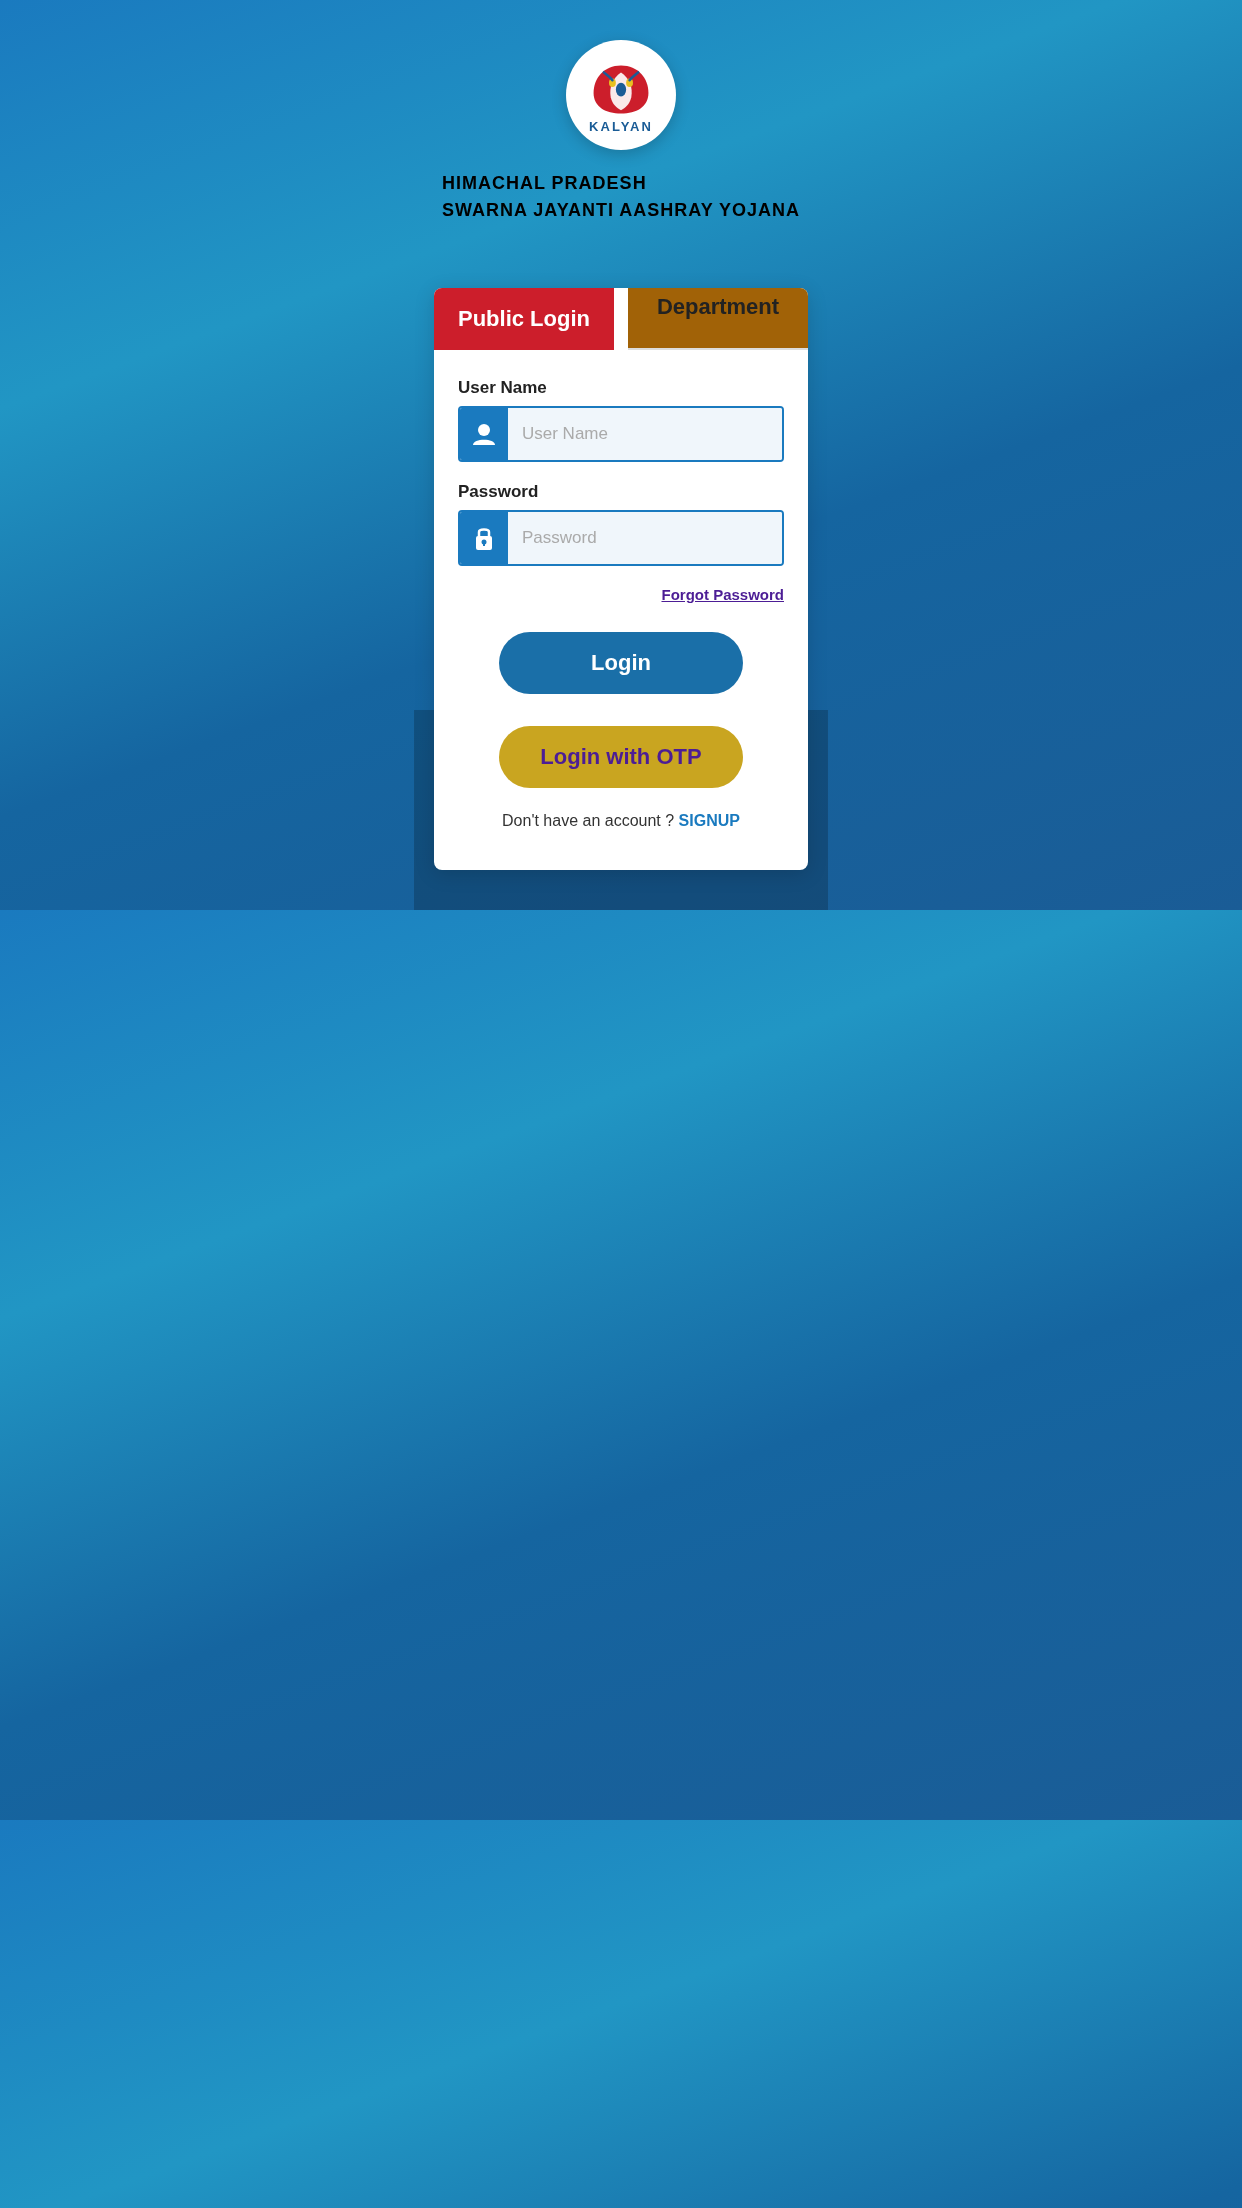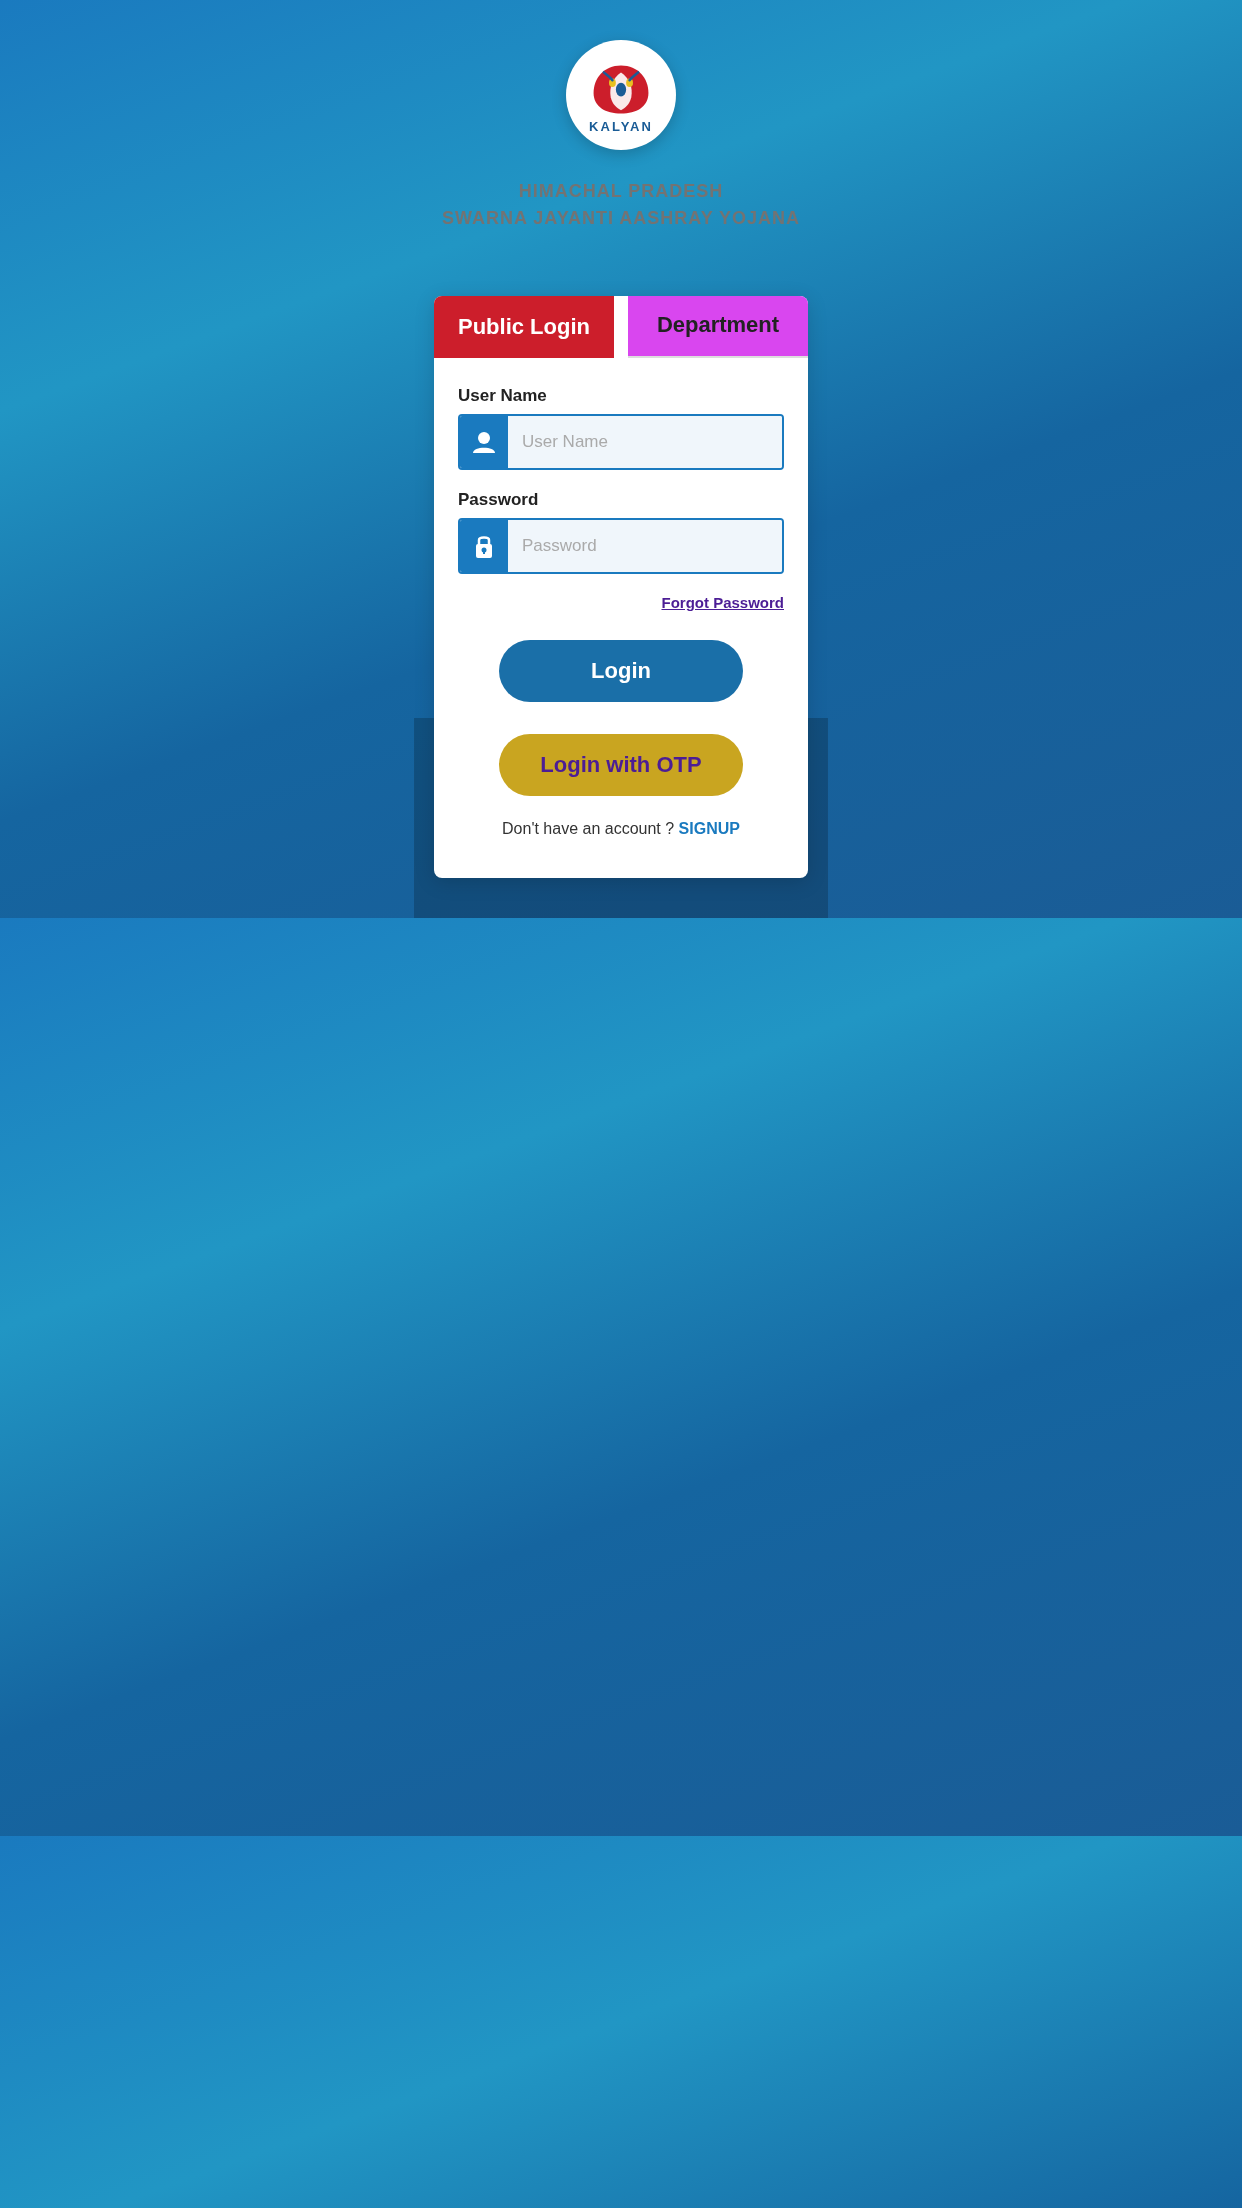--- a/index.html
+++ b/index.html
@@ -63,27 +63,26 @@
 
     .logo-text {
       font-size: 13px;
       font-weight: 900;
       color: #1a5c96;
       letter-spacing: 2px;
       margin-top: 2px;
     }
 
     .app-subtitle {
-      color: #737373;
-      text-align: center;
+      color: #000000;
       font-weight: 900;
       font-size: 18px;
       line-height: 1.5;
       letter-spacing: 1px;
-      margin-top: 28px;
+      margin-top: 20px;
       text-transform: uppercase;
       z-index: 1;
     }
 
     .login-card {
       background: white;
       border-radius: 8px;
       width: 100%;
       overflow: hidden;
       margin-top: 40px;
@@ -102,23 +101,23 @@
       padding: 18px 0;
       text-align: center;
       font-size: 22px;
       font-weight: 700;
       flex: 1;
       cursor: pointer;
       border-radius: 0;
     }
 
     .tab-inactive {
-      background: #d946ef;
+      background: #a16207;
       color: #222;
-      padding: 16px 0;
+      padding: 6px 0;
       text-align: center;
       font-size: 22px;
       font-weight: 700;
       flex: 1;
       cursor: pointer;
       border-bottom: 2px solid #ddd;
       margin-left: 14px;
     }
 
     .form-area {

